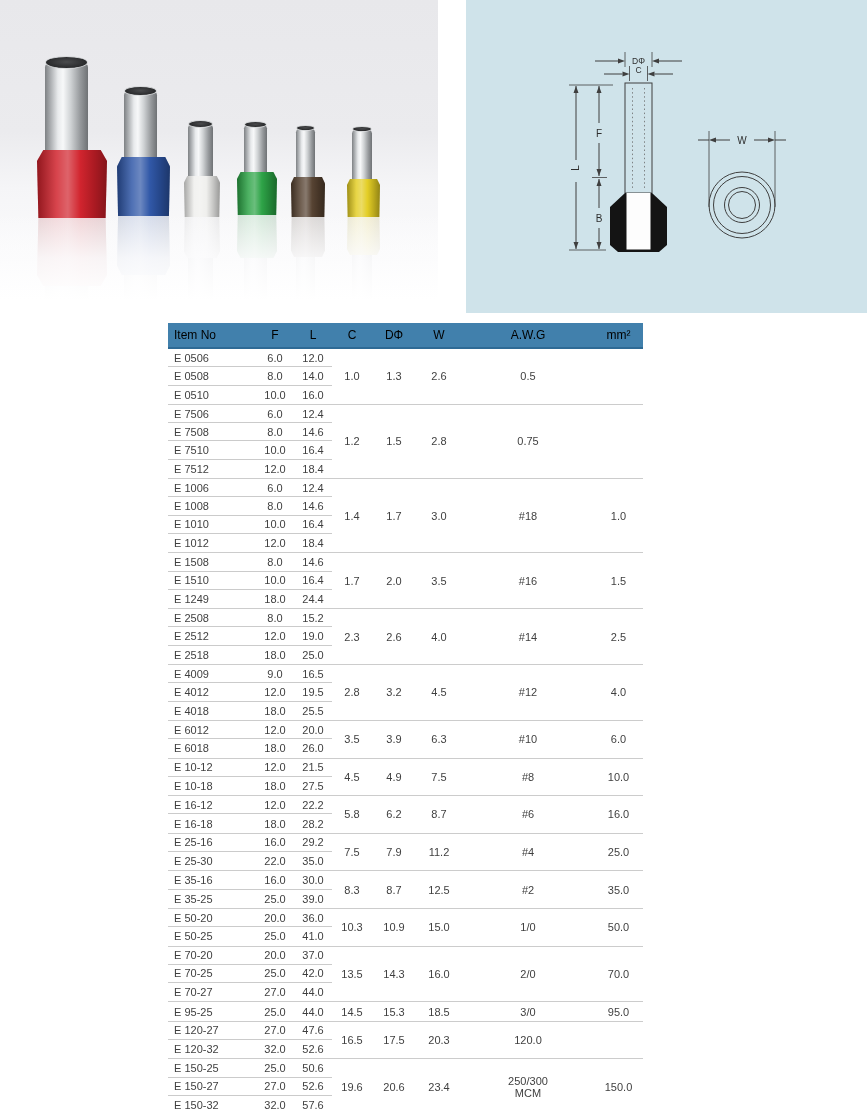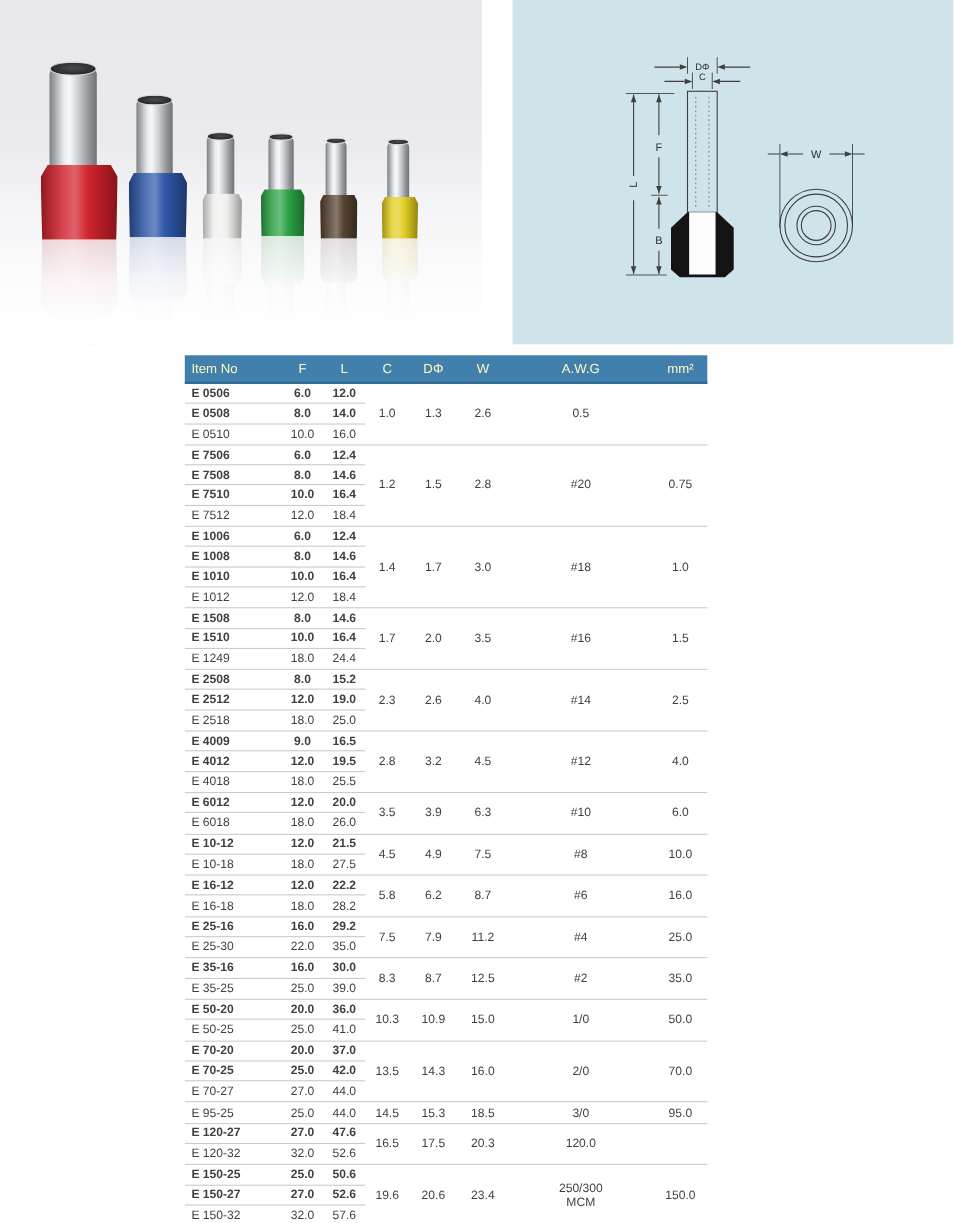--- a/index.html
+++ b/index.html
@@ -29,31 +29,31 @@
   .dln{stroke:#3f3f3f;stroke-width:1;fill:none;}
   .dthin{stroke:#3f3f3f;stroke-width:.8;fill:none;}
   .dot{stroke:#6a6a6a;stroke-width:.8;fill:none;stroke-dasharray:1.5 2.6;}
   .ah{fill:#3f3f3f;stroke:none;}
   .dtxt{font-family:"Liberation Sans",sans-serif;font-size:10px;fill:#2e2e2e;}
   .dtxts{font-family:"Liberation Sans",sans-serif;font-size:8.5px;fill:#2e2e2e;}
 
   
   .spec{position:absolute;left:168px;top:323px;width:475px;font-size:11px;}
   .thead{display:grid;grid-template-columns:88px 38px 38px 40px 44px 46px 132px 49px;
-         height:26px;align-items:center;background:#4180ac;color:#fef9c3;
+         height:26px;align-items:center;background:#4180ac;color:#000000;
          font-size:12px;border-bottom:2px solid #2e6a95;box-sizing:border-box;}
   .thead>div{text-align:center;}
   .thead>.hitem{text-align:left;padding-left:6px;}
   .grp{display:grid;grid-template-columns:164px 40px 44px 46px 132px 49px;
        border-bottom:1px solid #cccccc;}
   .grp:last-child{border-bottom:2px solid #8f8f8f;}
   .gleft{grid-column:1;}
   .row{display:grid;grid-template-columns:88px 38px 38px;height:18.3px;
        align-items:center;box-sizing:border-box;}
-  .row.sep{border-bottom:1px solid #cbcbcb;font-weight:bold;}
+  .row.sep{border-bottom:1px solid #cbcbcb;}
   .cell{white-space:nowrap;}
   .ci{text-align:left;padding-left:6px;}
   .cn{text-align:center;}
   .gcell{display:flex;flex-direction:column;align-items:center;justify-content:center;text-align:center;}
 </style>
 </head>
 <body>
 
 <div id="page">
 
@@ -247,21 +247,20 @@
             </div>
             <div class="row">
               <div class="cell ci">E 7512</div>
               <div class="cell cn">12.0</div>
               <div class="cell cn">18.4</div>
             </div>
           </div>
           <div class="gcell">1.2</div>
           <div class="gcell">1.5</div>
           <div class="gcell">2.8</div>
-          <div class="gcell">#20</div>
           <div class="gcell">0.75</div>
         </div>
         <div class="grp">
           <div class="gleft">
             <div class="row sep">
               <div class="cell ci">E 1006</div>
               <div class="cell cn">6.0</div>
               <div class="cell cn">12.4</div>
             </div>
             <div class="row sep">

